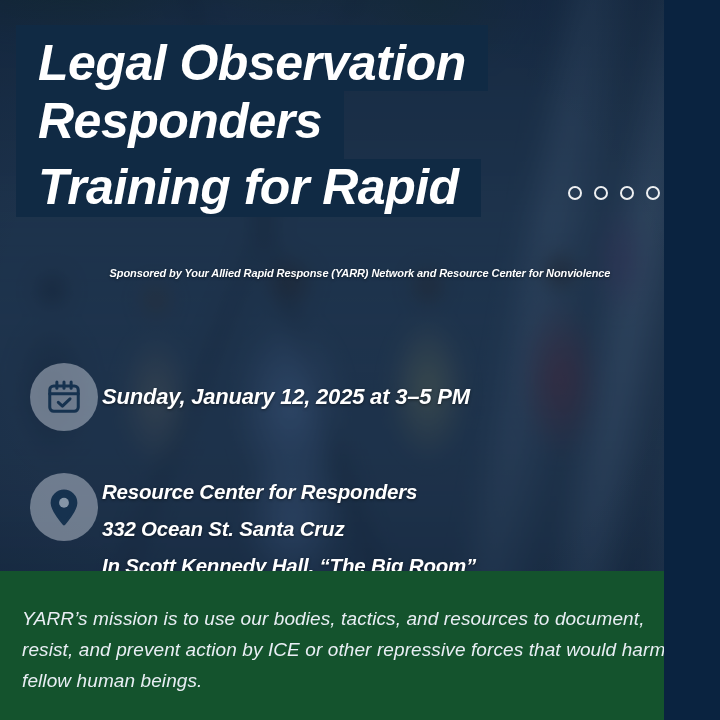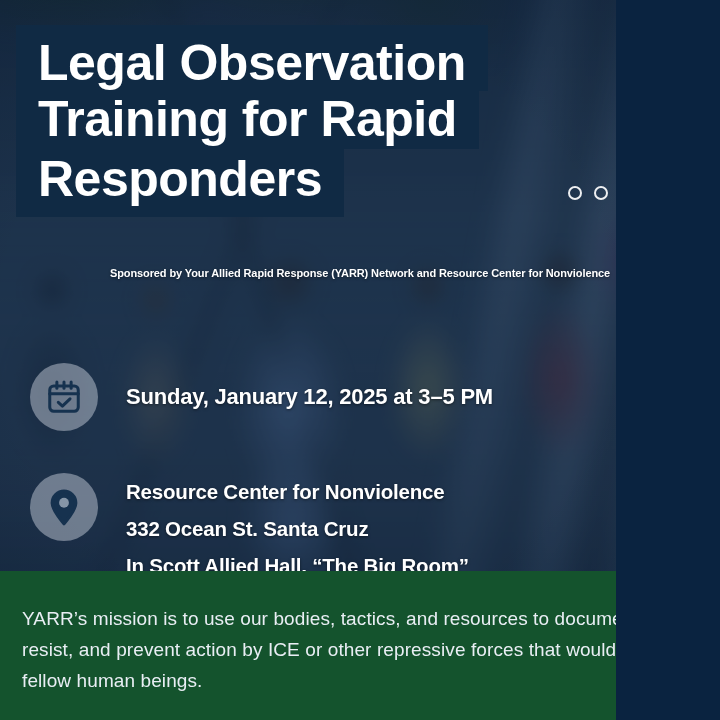--- a/index.html
+++ b/index.html
@@ -7,24 +7,25 @@
   html, body {
     width: 720px;
     height: 720px;
     background: #0a2340;
     font-family: "Liberation Sans", sans-serif;
     overflow: hidden;
   }
 
   .poster {
     position: relative;
-    width: 616px;
+    width: 664px;
     height: 720px;
     overflow: hidden;
     background: #16304c;
+    font-style: italic;
   }
 
   
   .bg-photo {
     position: absolute;
     inset: 0;
     overflow: hidden;
   }
   .bg-layer {
     position: absolute;
@@ -173,21 +174,21 @@
     border-radius: 50%;
     background: rgba(226,232,240,0.42);
     display: flex;
     align-items: center;
     justify-content: center;
     flex: 0 0 68px;
   }
   .icon-circle svg { display: block; }
 
   .row-text {
-    margin-left: 28px;
+    margin-left: 4px;
     color: #ffffff;
     font-weight: 700;
     text-shadow: 0 1px 3px rgba(0,0,0,0.5);
   }
   .row-date .row-text {
     font-size: 22px;
     line-height: 68px;
     letter-spacing: -0.2px;
   }
   .row-loc .row-text {
@@ -226,22 +227,22 @@
     <div class="bg-layer bg-building"></div>
     <div class="bg-layer bg-foliage"></div>
     <div class="bg-layer bg-crowd"></div>
     <div class="bg-tint"></div>
     <div class="bg-tint2"></div>
     <div class="bg-vignette"></div>
   </div>
 
   <div class="title-wrap">
     <span class="title-line l1">Legal Observation</span>
+    <span class="title-line l3">Responders</span>
     <span class="title-line l2">Training for Rapid</span>
-    <span class="title-line l3">Responders</span>
   </div>
 
   <div class="dots">
     <span class="dot"></span>
     <span class="dot"></span>
     <span class="dot"></span>
     <span class="dot"></span>
   </div>
 
   <div class="sponsor">Sponsored by Your Allied Rapid Response (YARR) Network and Resource Center for Nonviolence</div>
@@ -261,23 +262,23 @@
   </div>
 
   <div class="info-row row-loc">
     <div class="icon-circle">
       <svg width="38" height="38" viewBox="0 0 24 24" fill="none" stroke="#16324f" stroke-width="2.1" stroke-linecap="round" stroke-linejoin="round">
         <path d="M12 22.5c0 0 7.4-8.2 7.4-13.1A7.4 7.4 0 0 0 4.6 9.4C4.6 14.3 12 22.5 12 22.5z" fill="#16324f" stroke="#16324f"></path>
         <circle cx="12" cy="9.3" r="3.1" fill="rgba(226,232,240,0.55)" stroke="none"></circle>
       </svg>
     </div>
     <div class="row-text">
-      <div>Resource Center for Nonviolence</div>
+      <div>Resource Center for Responders</div>
       <div>332 Ocean St. Santa Cruz</div>
-      <div>In Scott Allied Hall, “The Big Room”</div>
+      <div>In Scott Kennedy Hall, “The Big Room”</div>
     </div>
   </div>
 
   <div class="mission">
     <p>YARR’s mission is to use our bodies, tactics, and resources to document, resist, and prevent action by ICE or other repressive forces that would harm fellow human beings.</p>
   </div>
 
 </div>
 
 </body></html>

